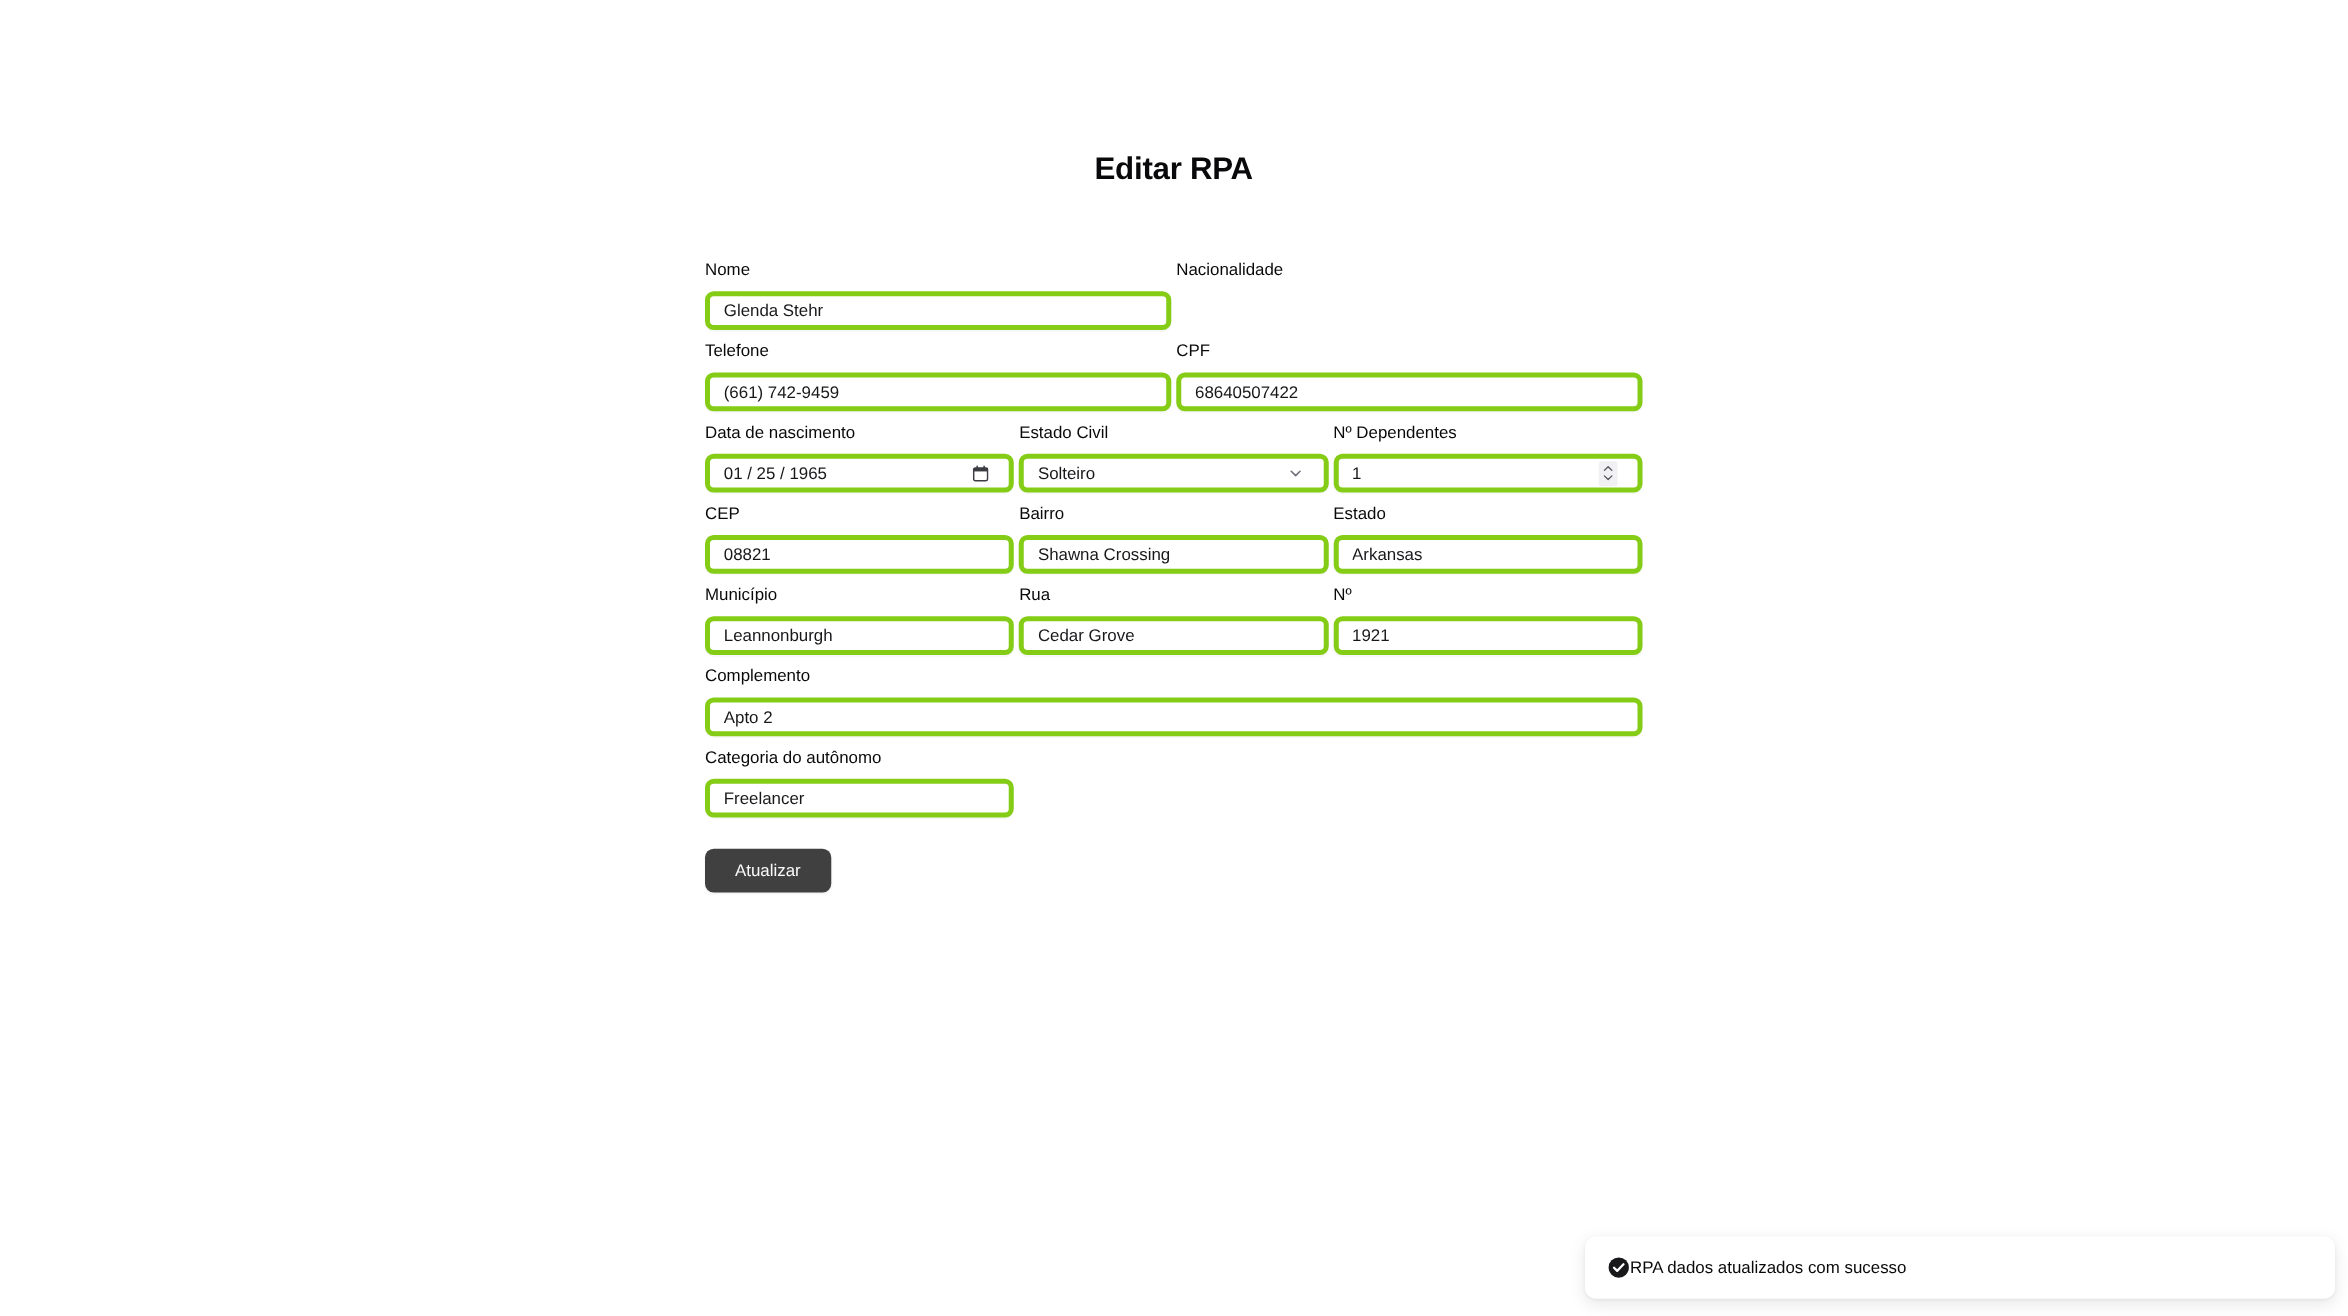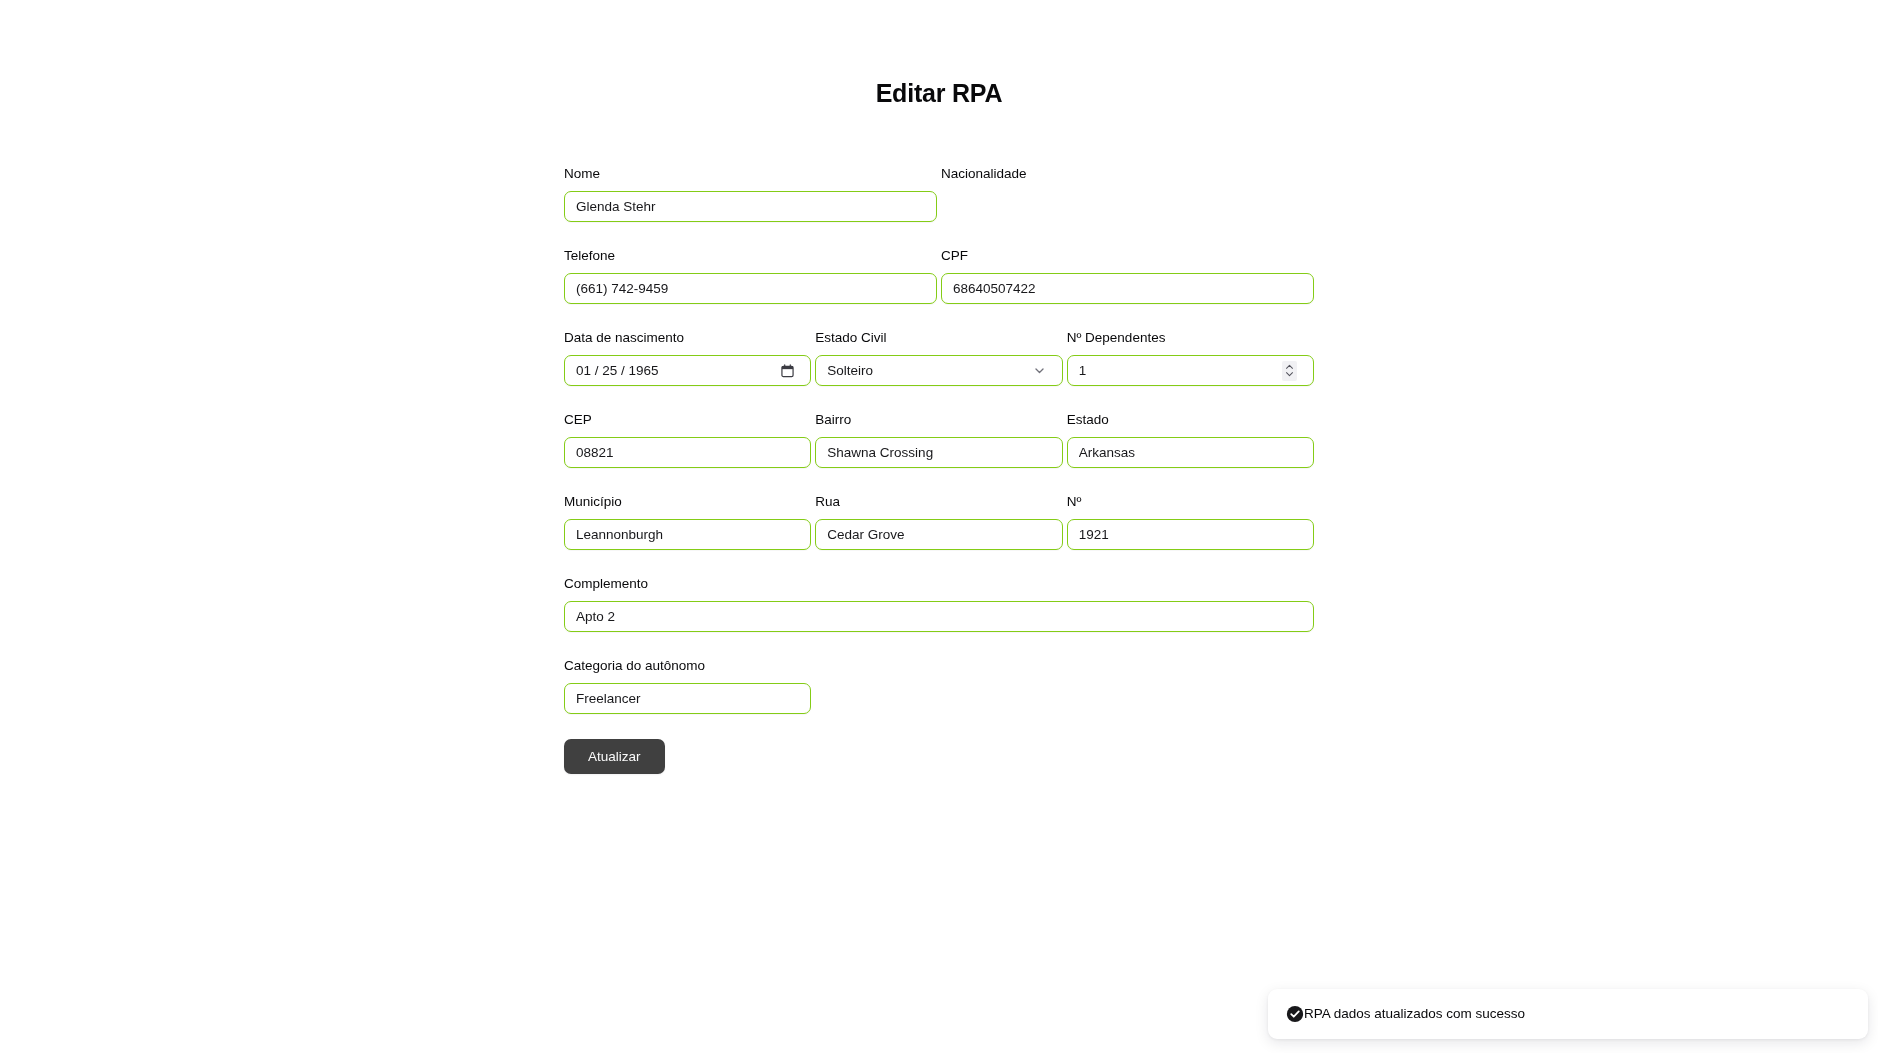--- a/index.html
+++ b/index.html
@@ -23,35 +23,35 @@
     box-sizing: border-box;
   }
 
   .page-title {
     text-align: center;
     font-size: 25px;
     font-weight: 700;
     letter-spacing: -0.2px;
     color: #09090b;
     margin: 0;
-    padding-top: 78px;
+    padding-top: 120px;
     line-height: 30px;
   }
 
   .form-wrap {
     width: 750px;
     margin: 0 auto;
     padding-top: 57px;
     box-sizing: border-box;
   }
 
   .row {
     display: grid;
     column-gap: 4px;
-    margin-bottom: 25px;
+    margin-bottom: 8px;
   }
   .row.cols-2 { grid-template-columns: repeat(2, 1fr); }
   .row.cols-3 { grid-template-columns: repeat(3, 1fr); }
   .row.cols-1 { grid-template-columns: 1fr; }
 
   .field {
     display: flex;
     flex-direction: column;
     min-width: 0;
   }
@@ -62,21 +62,21 @@
     line-height: 17px;
     color: #09090b;
     margin-bottom: 9px;
     white-space: nowrap;
   }
 
   .control {
     position: relative;
     height: 31px;
     box-sizing: border-box;
-    border: 1px solid #84cc16;
+    border: 4px solid #84cc16;
     border-radius: 7px;
     background: #ffffff;
     display: flex;
     align-items: center;
     padding: 0 11px;
     font-size: 13.5px;
     line-height: 31px;
     color: #18181b;
     box-shadow: 0 1px 1px rgba(16,24,40,0.035);
     overflow: hidden;

